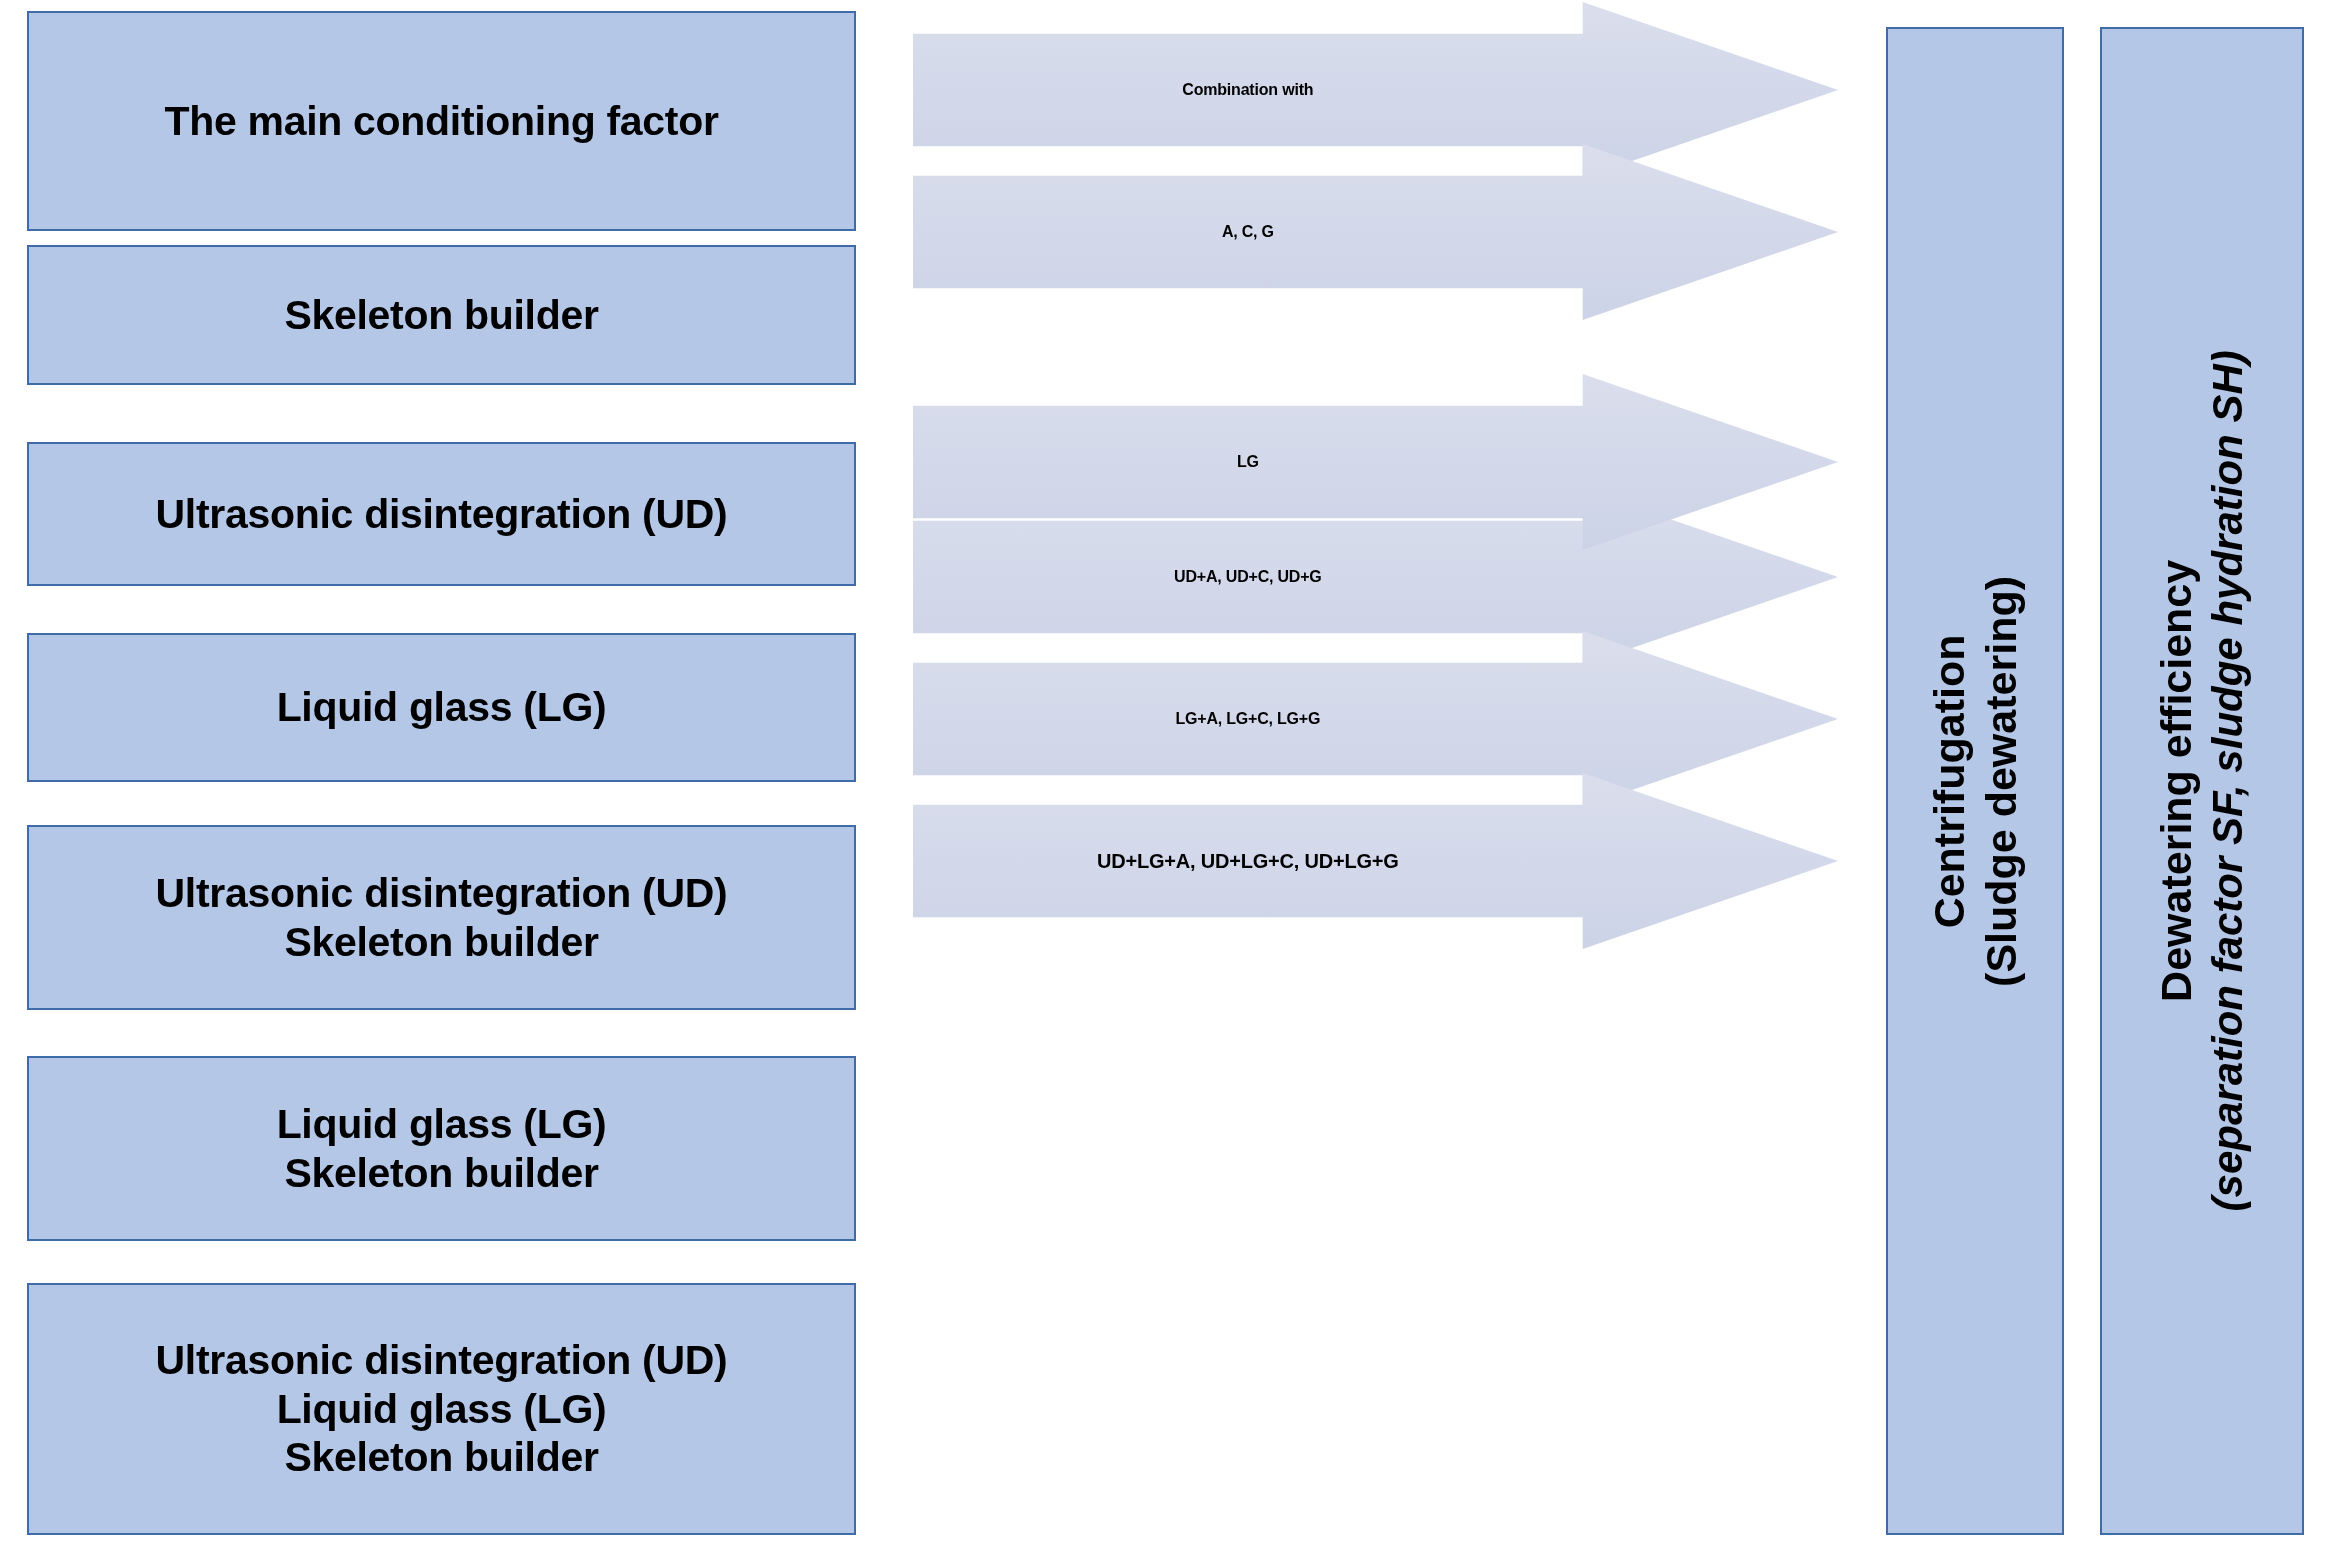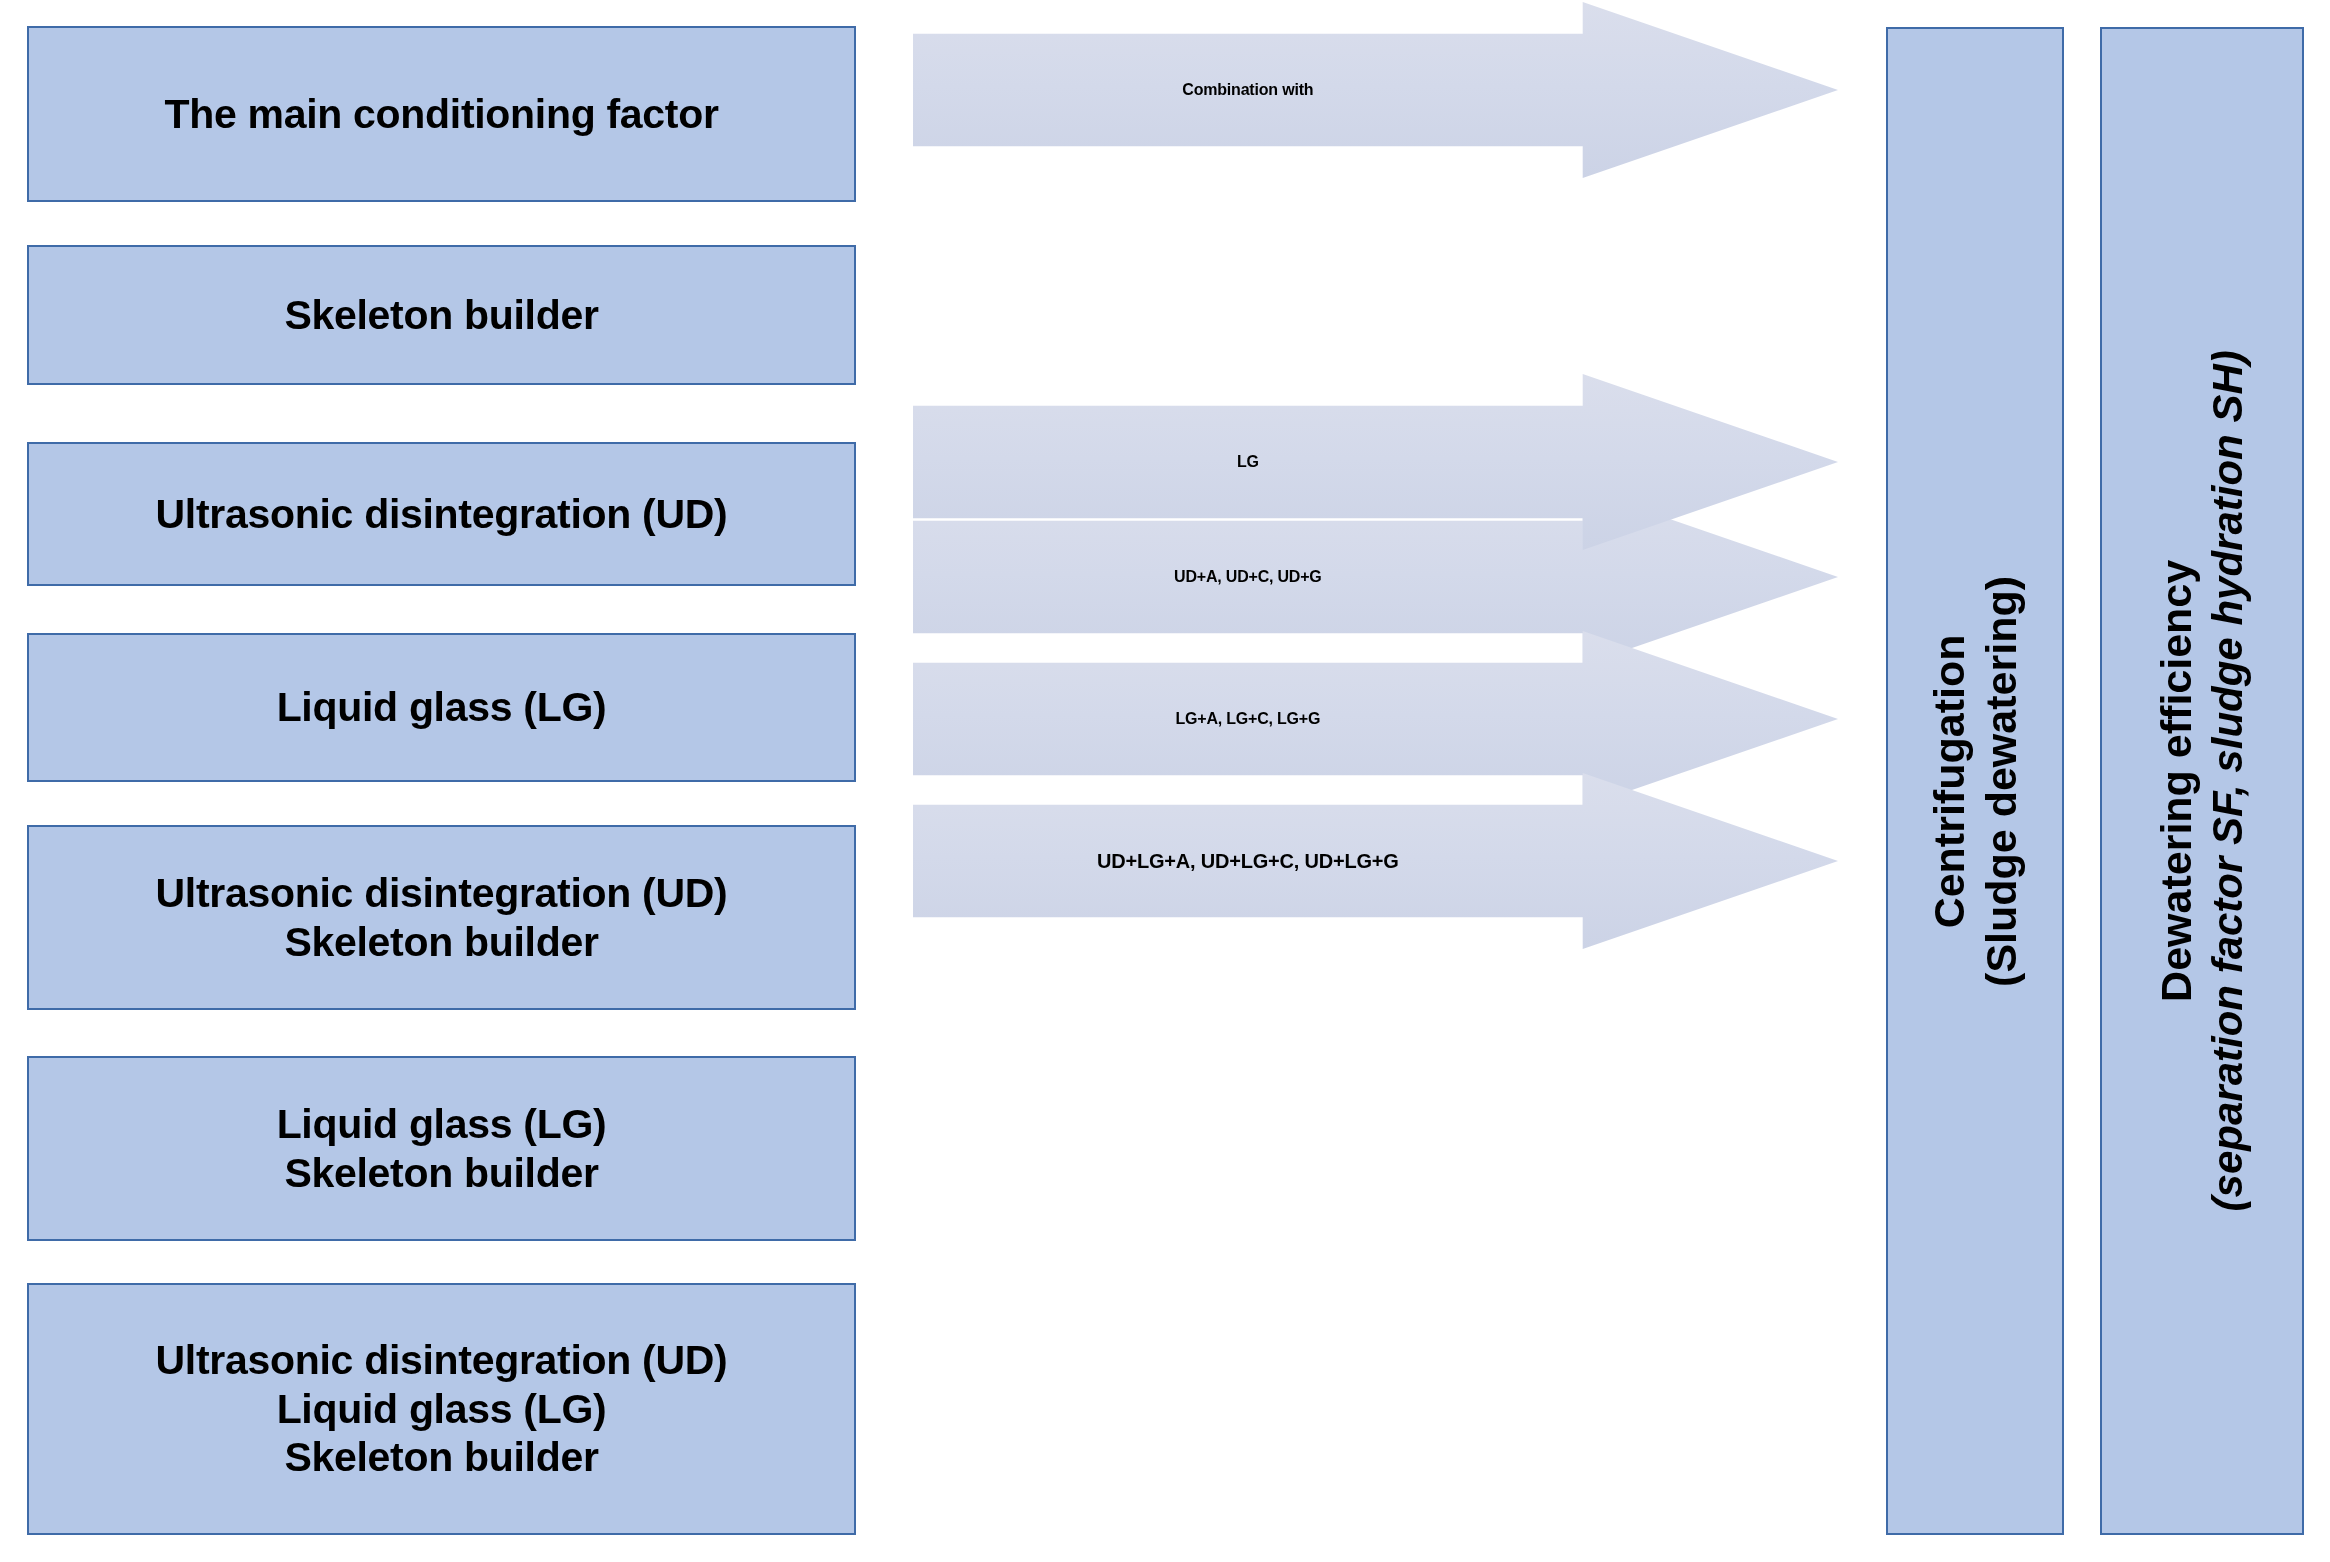--- a/index.html
+++ b/index.html
@@ -112,21 +112,21 @@
   }
 
   #vbox-centrifugation { left: 1886px; width: 178px; }
   #vbox-efficiency    { left: 2100px; width: 204px; }
 </style>
 </head>
 <body>
 
 <div id="canvas">
 
-  <div class="factor-box" style="top:26px; height:176px;">
+  <div class="factor-box" style="top:11px; height:220px;">
     <div class="factor-line">The main conditioning factor</div>
   </div>
 
   <div class="factor-box" style="top:245px; height:140px;">
     <div class="factor-line">Skeleton builder</div>
   </div>
 
   <div class="factor-box" style="top:442px; height:144px;">
     <div class="factor-line">Ultrasonic disintegration (UD)</div>
   </div>
@@ -149,20 +149,24 @@
     <div class="factor-line">Ultrasonic disintegration (UD)</div>
     <div class="factor-line">Liquid glass (LG)</div>
     <div class="factor-line">Skeleton builder</div>
   </div>
 
   <div class="arrow-wrap" style="top:2px; height:176px;">
     <div class="arrow-shape"></div>
     <div class="arrow-label" style="font-size: 16px;">Combination  with</div>
   </div>
 
+  <div class="arrow-wrap" style="top:144px; height:176px;">
+    <div class="arrow-shape"></div>
+    <div class="arrow-label" style="font-size: 16px;">A, C, G</div>
+  </div>
 
 
   <div class="arrow-wrap" style="top:489px; height:176px;">
     <div class="arrow-shape"></div>
     <div class="arrow-label" style="font-size: 16px;">UD+A, UD+C, UD+G</div>
   </div>
 
   <div class="arrow-wrap" style="top:374px; height:176px;">
     <div class="arrow-shape"></div>
     <div class="arrow-label" style="font-size: 16px;">LG</div>

